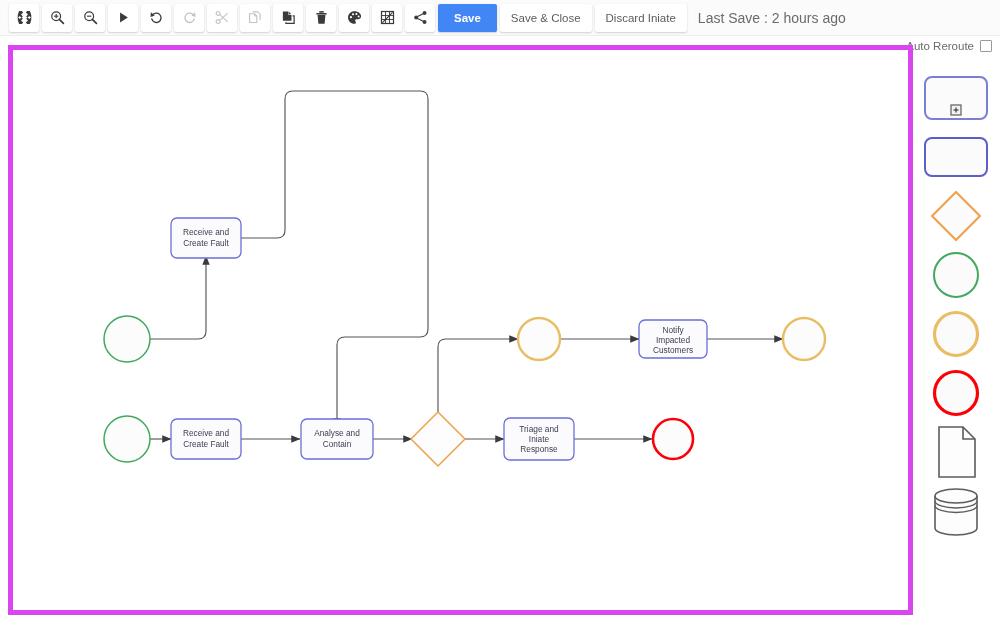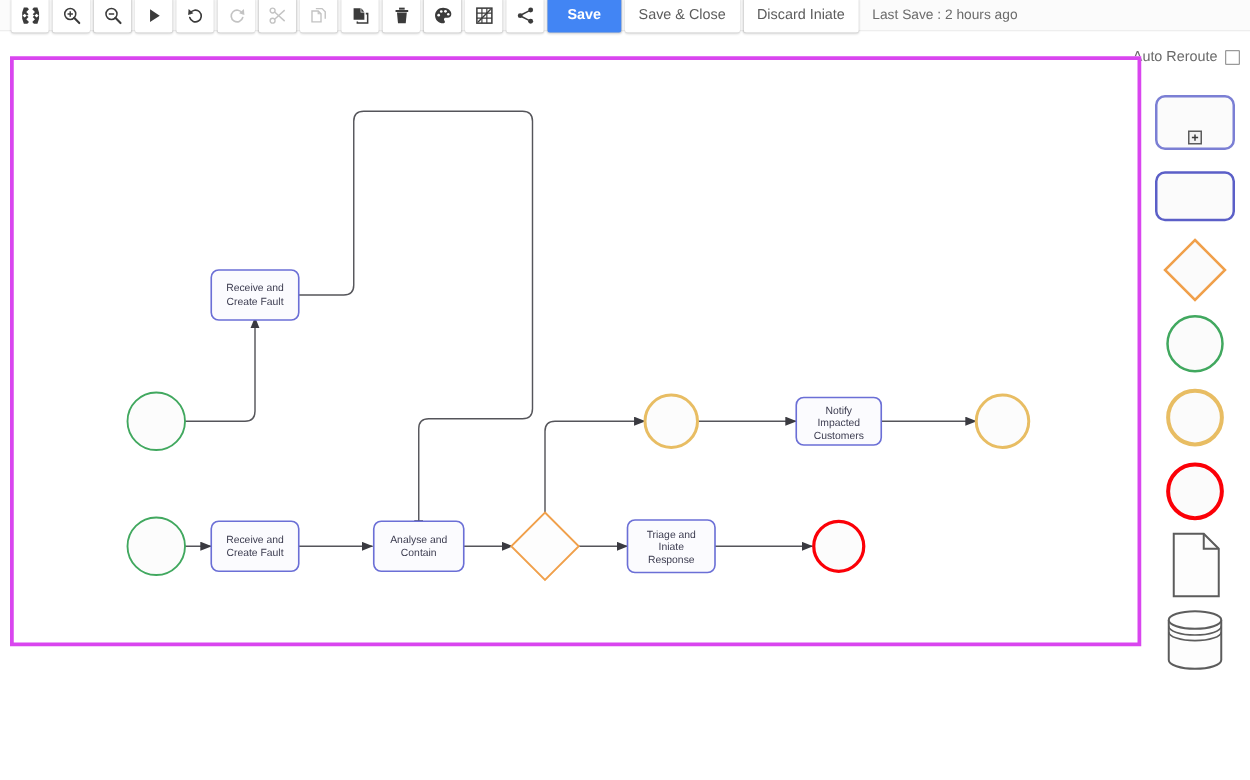--- a/index.html
+++ b/index.html
@@ -8,21 +8,21 @@
     width: 1000px; height: 624px;
     background: #ffffff;
     font-family: "Liberation Sans", sans-serif;
     overflow: hidden;
   }
 
   
   #toolbar {
     position: absolute;
     left: 0; top: 0;
-    width: 1000px; height: 25px;
+    width: 1000px; height: 36px;
     display: flex;
     align-items: center;
     gap: 3px;
     padding-left: 9px;
     background: #fbfbfb;
     border-bottom: 1px solid #eeeeee;
   }
   .tbtn {
     width: 30px; height: 28px;
     background: #ffffff;
@@ -52,21 +52,21 @@
     cursor: pointer;
     white-space: nowrap;
   }
   .txt-btn.primary {
     background: #4285f4;
     color: #ffffff;
     font-weight: bold;
     padding: 0 16px;
   }
   #last-save {
-    font-size: 11px;
+    font-size: 14px;
     color: #6b6b6b;
     margin-left: 8px;
     white-space: nowrap;
   }
 
   
   #auto-reroute {
     position: absolute;
     right: 8px; top: 40px;
     display: flex;
@@ -80,23 +80,23 @@
     border: 1px solid #9a9a9a;
     border-radius: 1px;
     background: #fff;
     cursor: pointer;
   }
 
   
   #canvas {
     position: absolute;
     left: 8px; top: 45px;
-    width: 905px; height: 472px;
+    width: 905px; height: 570px;
     background: #ffffff;
-    border: 3px solid #d946ef;
+    border: 5px solid #d946ef;
     overflow: hidden;
   }
   #canvas svg { position: absolute; left: 0; top: 0; }
 
   .node-label {
     font-family: "Liberation Sans", sans-serif;
     font-size: 8.3px;
     fill: #3c3c50;
     text-anchor: middle;
   }

